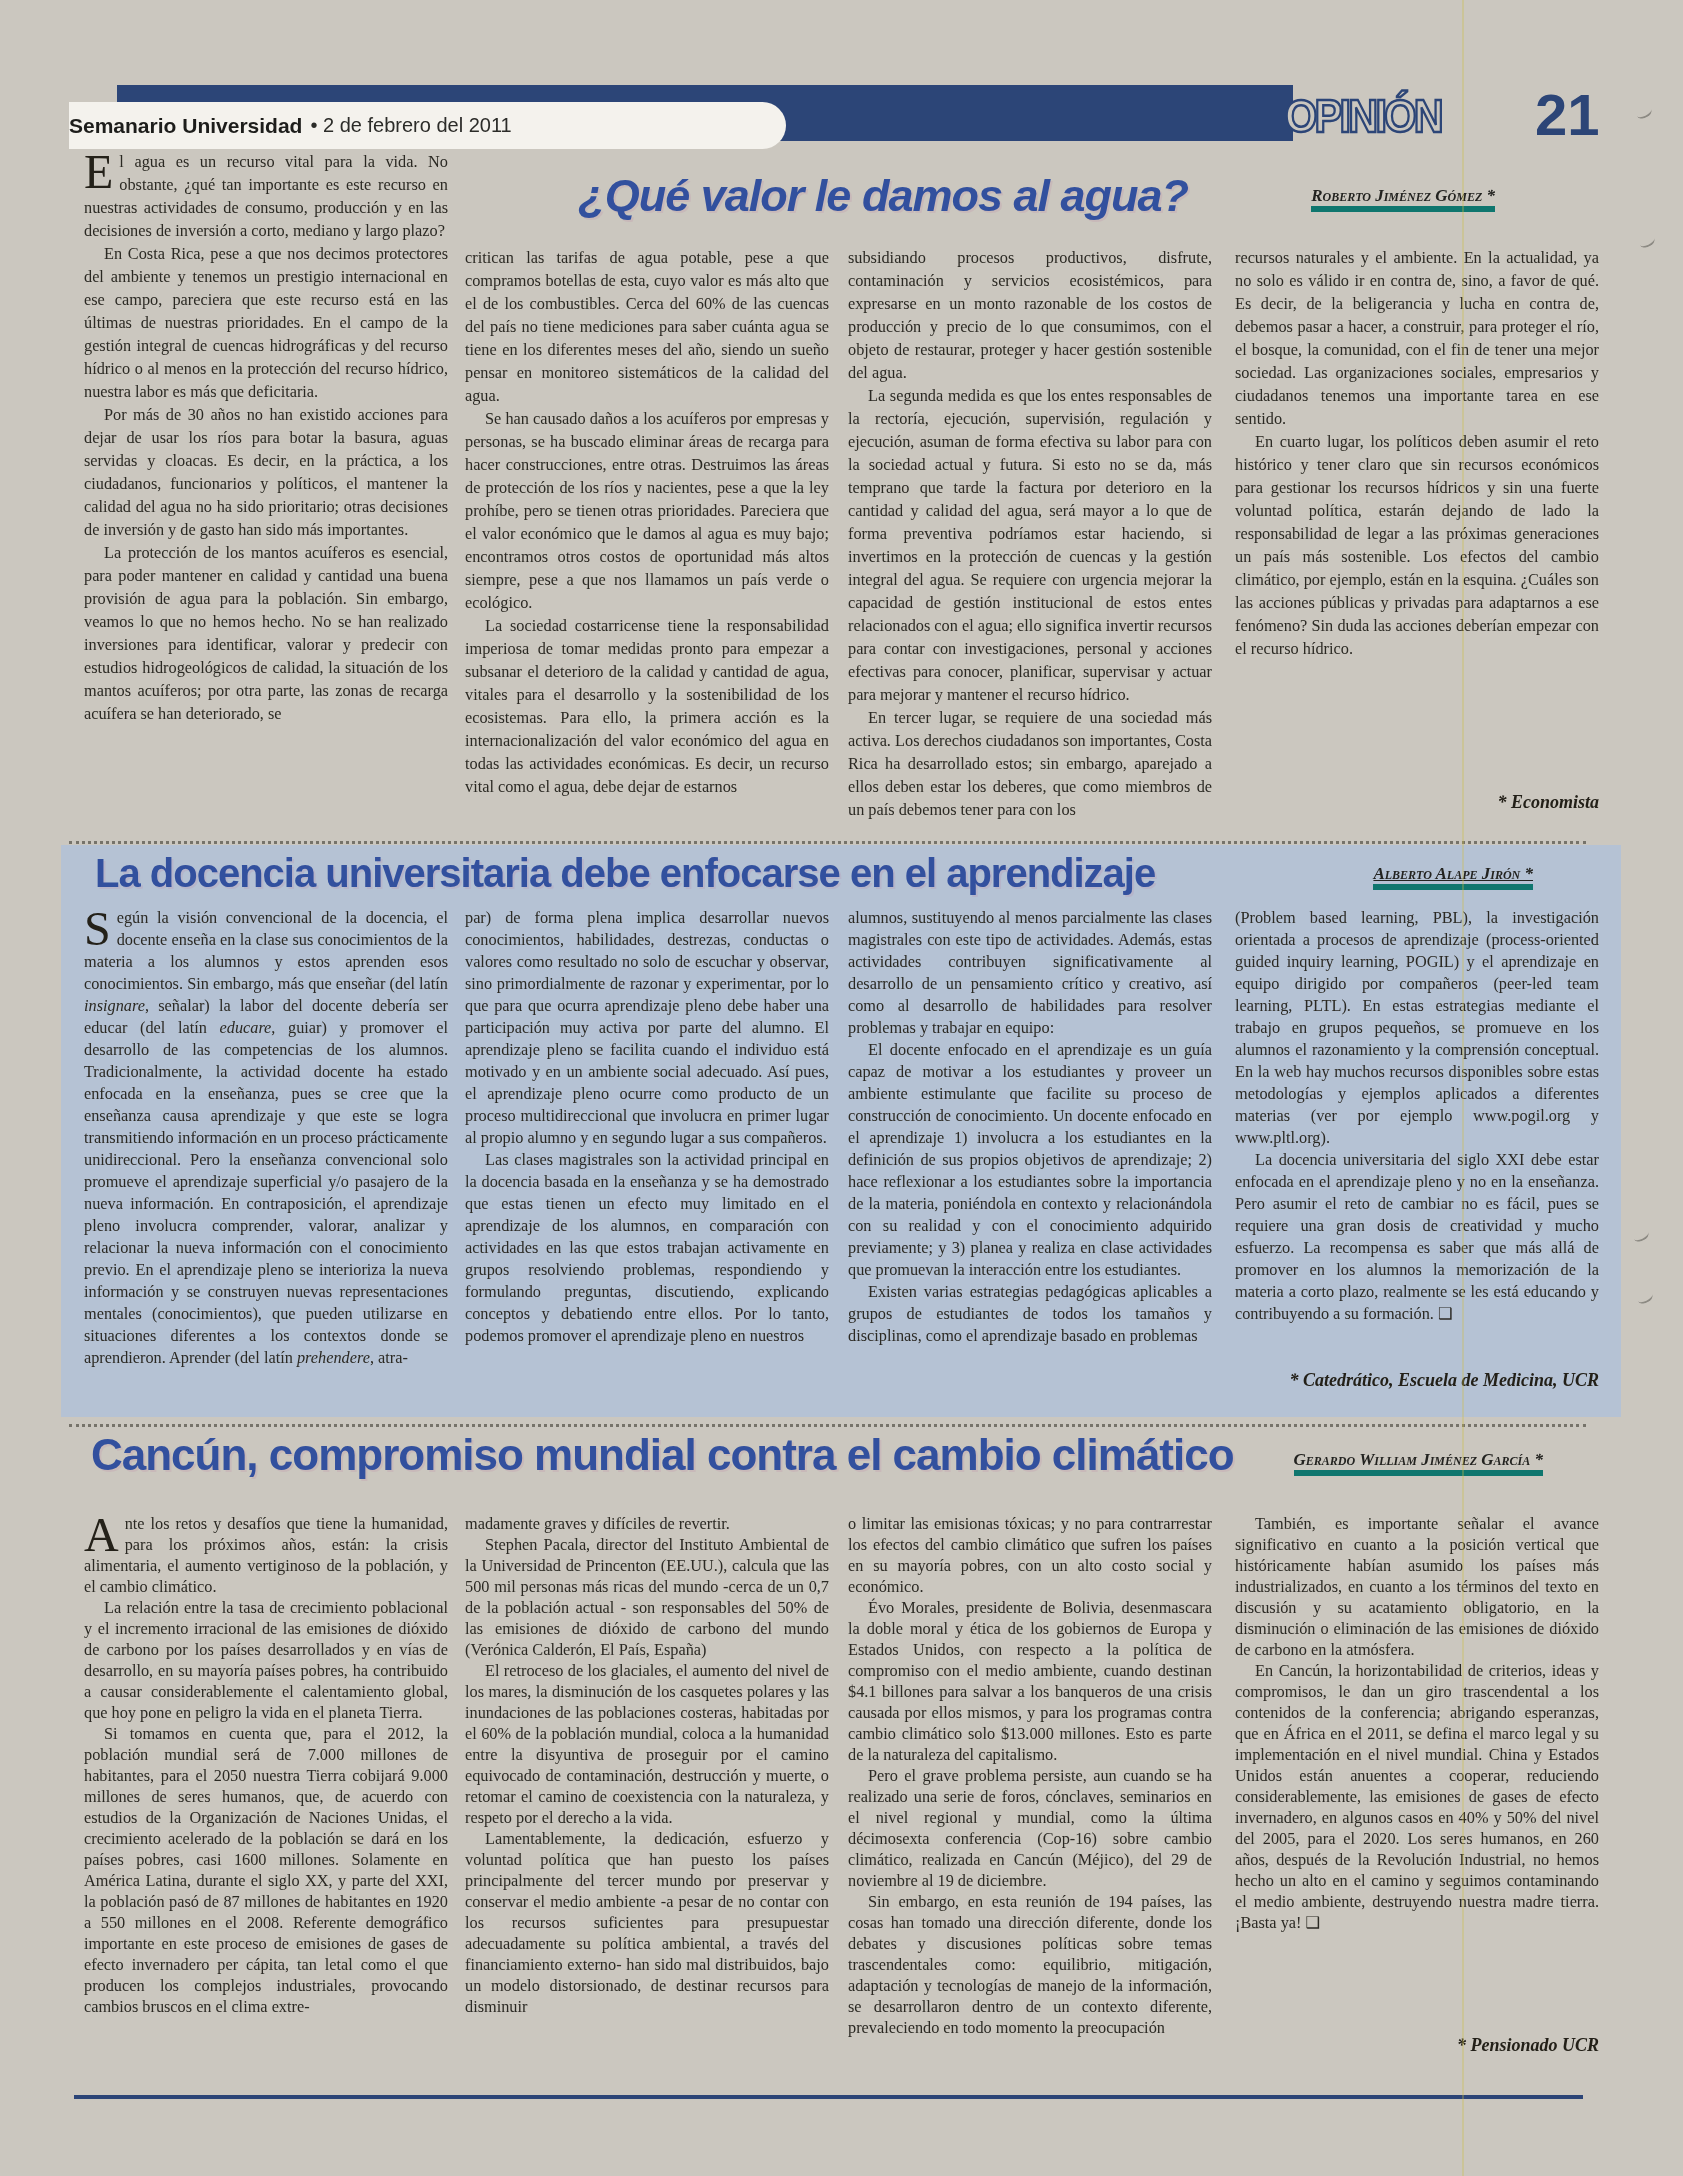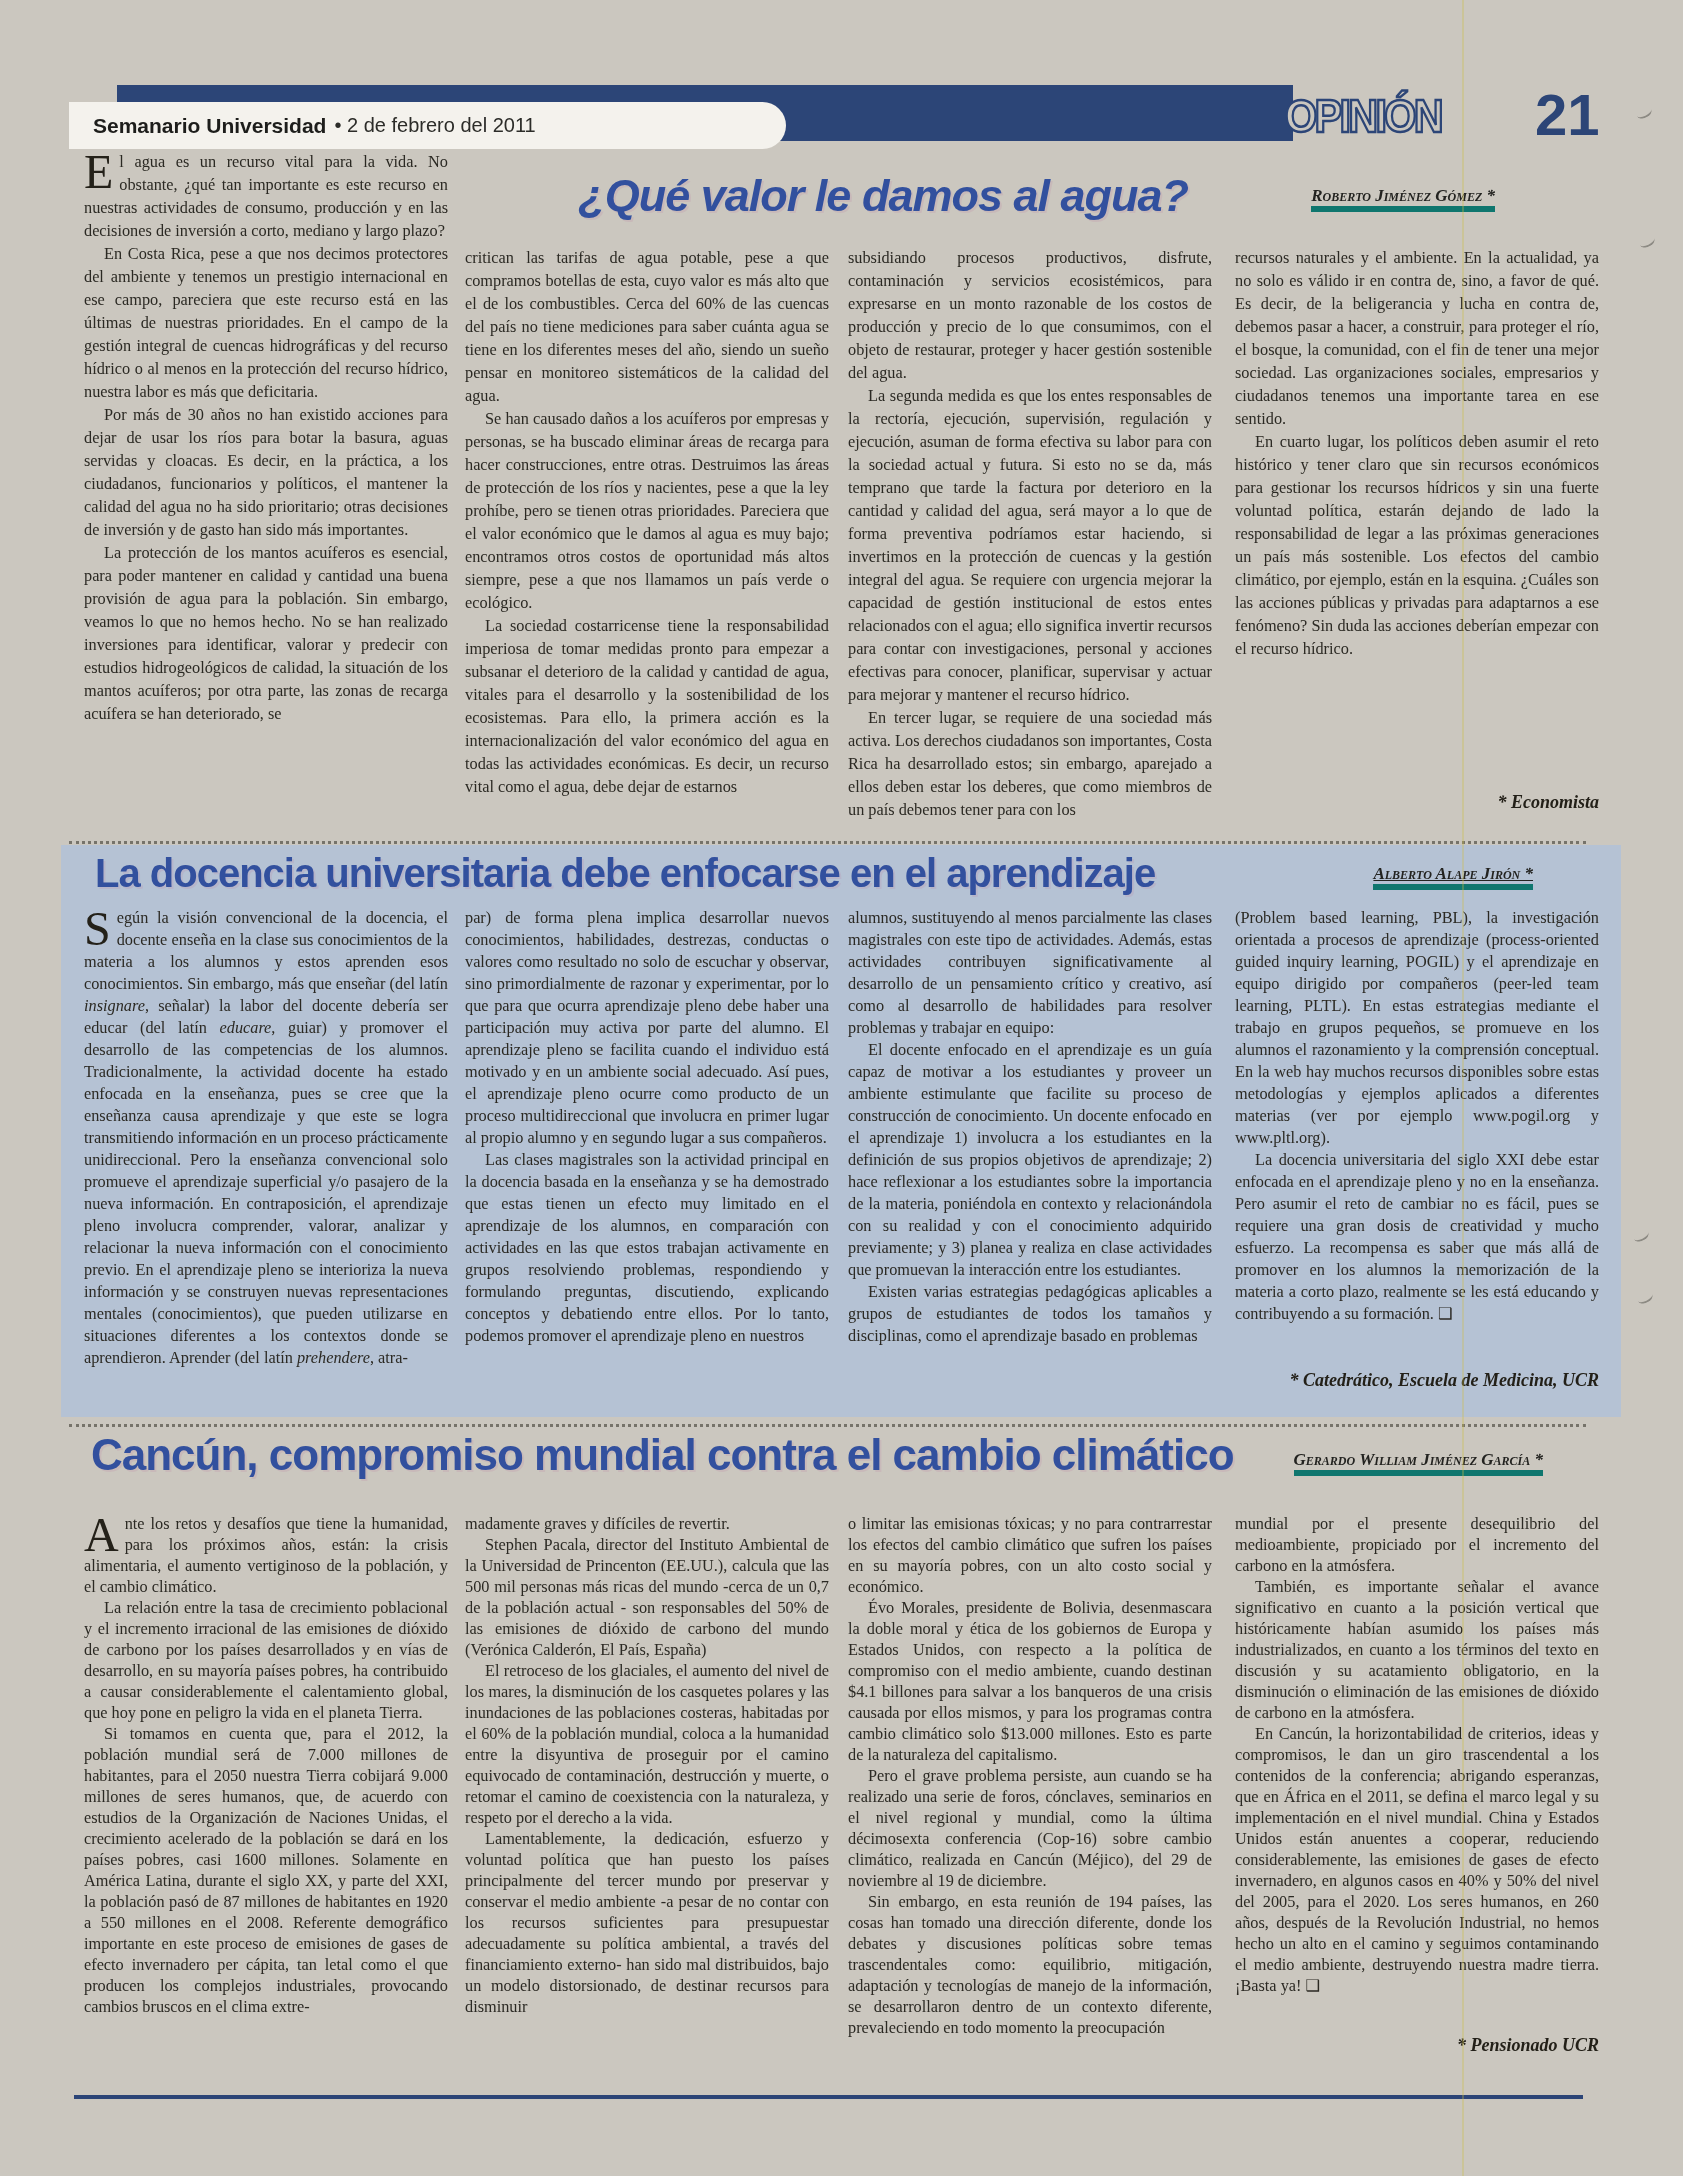--- a/index.html
+++ b/index.html
@@ -6,21 +6,21 @@
   .page {
     position:relative; width:1683px; height:2176px; margin:0 auto;
     background:var(--paper,#cbc7bf); overflow:hidden;
     font-family:"Liberation Serif","DejaVu Serif",serif;
   }
   
   .mast-bar { position:absolute; left:117px; top:85px; width:1176px; height:56px;
     background:var(--navy,#2c4577); }
   .mast-strip { position:absolute; left:69px; top:102px; width:717px; height:47px;
     background:var(--white_strip,#f4f2ed); border-radius:0 26px 26px 0;
-    display:flex; align-items:center; padding-left:24px; box-sizing:border-box;
+    display:flex; align-items:center; box-sizing:border-box;
     font-family:"Liberation Sans","DejaVu Sans",sans-serif; }
   .pub { font-weight:bold; font-size:21px; color:#1d1d1b; }
   .issue-date { font-size:20px; color:#2c2c29; margin-left:8px; }
   .section-name { position:absolute; left:1285px; top:89px;
     font-family:"Liberation Sans","DejaVu Sans",sans-serif; font-weight:bold;
     font-size:46px; letter-spacing:-3px; color:var(--paper,#cbc7bf);
     -webkit-text-stroke:2.5px var(--navy,#2c4577); transform:scaleX(.9); transform-origin:left; }
   .page-num { position:absolute; left:1535px; top:81px;
     font-family:"Liberation Sans","DejaVu Sans",sans-serif; font-weight:bold;
     font-size:58px; color:var(--navy,#2c4577); }
@@ -140,21 +140,20 @@
       <p>El retroceso de los glaciales, el aumento del nivel de los mares, la disminución de los casquetes polares y las inundaciones de las poblaciones costeras, habitadas por el 60% de la población mundial, coloca a la humanidad entre la disyuntiva de proseguir por el camino equivocado de contaminación, destrucción y muerte, o retomar el camino de coexistencia con la naturaleza, y respeto por el derecho a la vida.</p>
       <p>Lamentablemente, la dedicación, esfuerzo y voluntad política que han puesto los países principalmente del tercer mundo por preservar y conservar el medio ambiente -a pesar de no contar con los recursos suficientes para presupuestar adecuadamente su política ambiental, a través del financiamiento externo- han sido mal distribuidos, bajo un modelo distorsionado, de destinar recursos para disminuir</p>
     </div>
   <div class="col a3 c3 ra3">
       <p class="cont">o limitar las emisionas tóxicas; y no para contrarrestar los efectos del cambio climático que sufren los países en su mayoría pobres, con un alto costo social y económico.</p>
       <p>Évo Morales, presidente de Bolivia, desenmascara la doble moral y ética de los gobiernos de Europa y Estados Unidos, con respecto a la política de compromiso con el medio ambiente, cuando destinan $4.1 billones para salvar a los banqueros de una crisis causada por ellos mismos, y para los programas contra cambio climático solo $13.000 millones. Esto es parte de la naturaleza del capitalismo.</p>
       <p>Pero el grave problema persiste, aun cuando se ha realizado una serie de foros, cónclaves, seminarios en el nivel regional y mundial, como la última décimosexta conferencia (Cop-16) sobre cambio climático, realizada en Cancún (Méjico), del 29 de noviembre al 19 de diciembre.</p>
       <p>Sin embargo, en esta reunión de 194 países, las cosas han tomado una dirección diferente, donde los debates y discusiones políticas sobre temas trascendentales como: equilibrio, mitigación, adaptación y tecnologías de manejo de la información, se desarrollaron dentro de un contexto diferente, prevaleciendo en todo momento la preocupación</p>
     </div>
   <div class="col a3 c4 ra3">
-      <p class="cont">mundial por el presente desequilibrio del medioambiente, propiciado por el incremento del carbono en la atmósfera.</p>
       <p>También, es importante señalar el avance significativo en cuanto a la posición vertical que históricamente habían asumido los países más industrializados, en cuanto a los términos del texto en discusión y su acatamiento obligatorio, en la disminución o eliminación de las emisiones de dióxido de carbono en la atmósfera.</p>
       <p>En Cancún, la horizontabilidad de criterios, ideas y compromisos, le dan un giro trascendental a los contenidos de la conferencia; abrigando esperanzas, que en África en el 2011, se defina el marco legal y su implementación en el nivel mundial. China y Estados Unidos están anuentes a cooperar, reduciendo considerablemente, las emisiones de gases de efecto invernadero, en algunos casos en 40% y 50% del nivel del 2005, para el 2020. Los seres humanos, en 260 años, después de la Revolución Industrial, no hemos hecho un alto en el camino y seguimos contaminando el medio ambiente, destruyendo nuestra madre tierra. ¡Basta ya! ❑</p>
     </div>
   <div class="foot f3">* Pensionado UCR</div>
 
   <div class="bottom-rule"></div>
   <div class="scan-line"></div>
   <div class="pencil" style="left:1636px; top:107px;"></div>
   <div class="pencil" style="left:1639px; top:236px;"></div>
   <div class="pencil" style="left:1633px; top:1230px;"></div>

